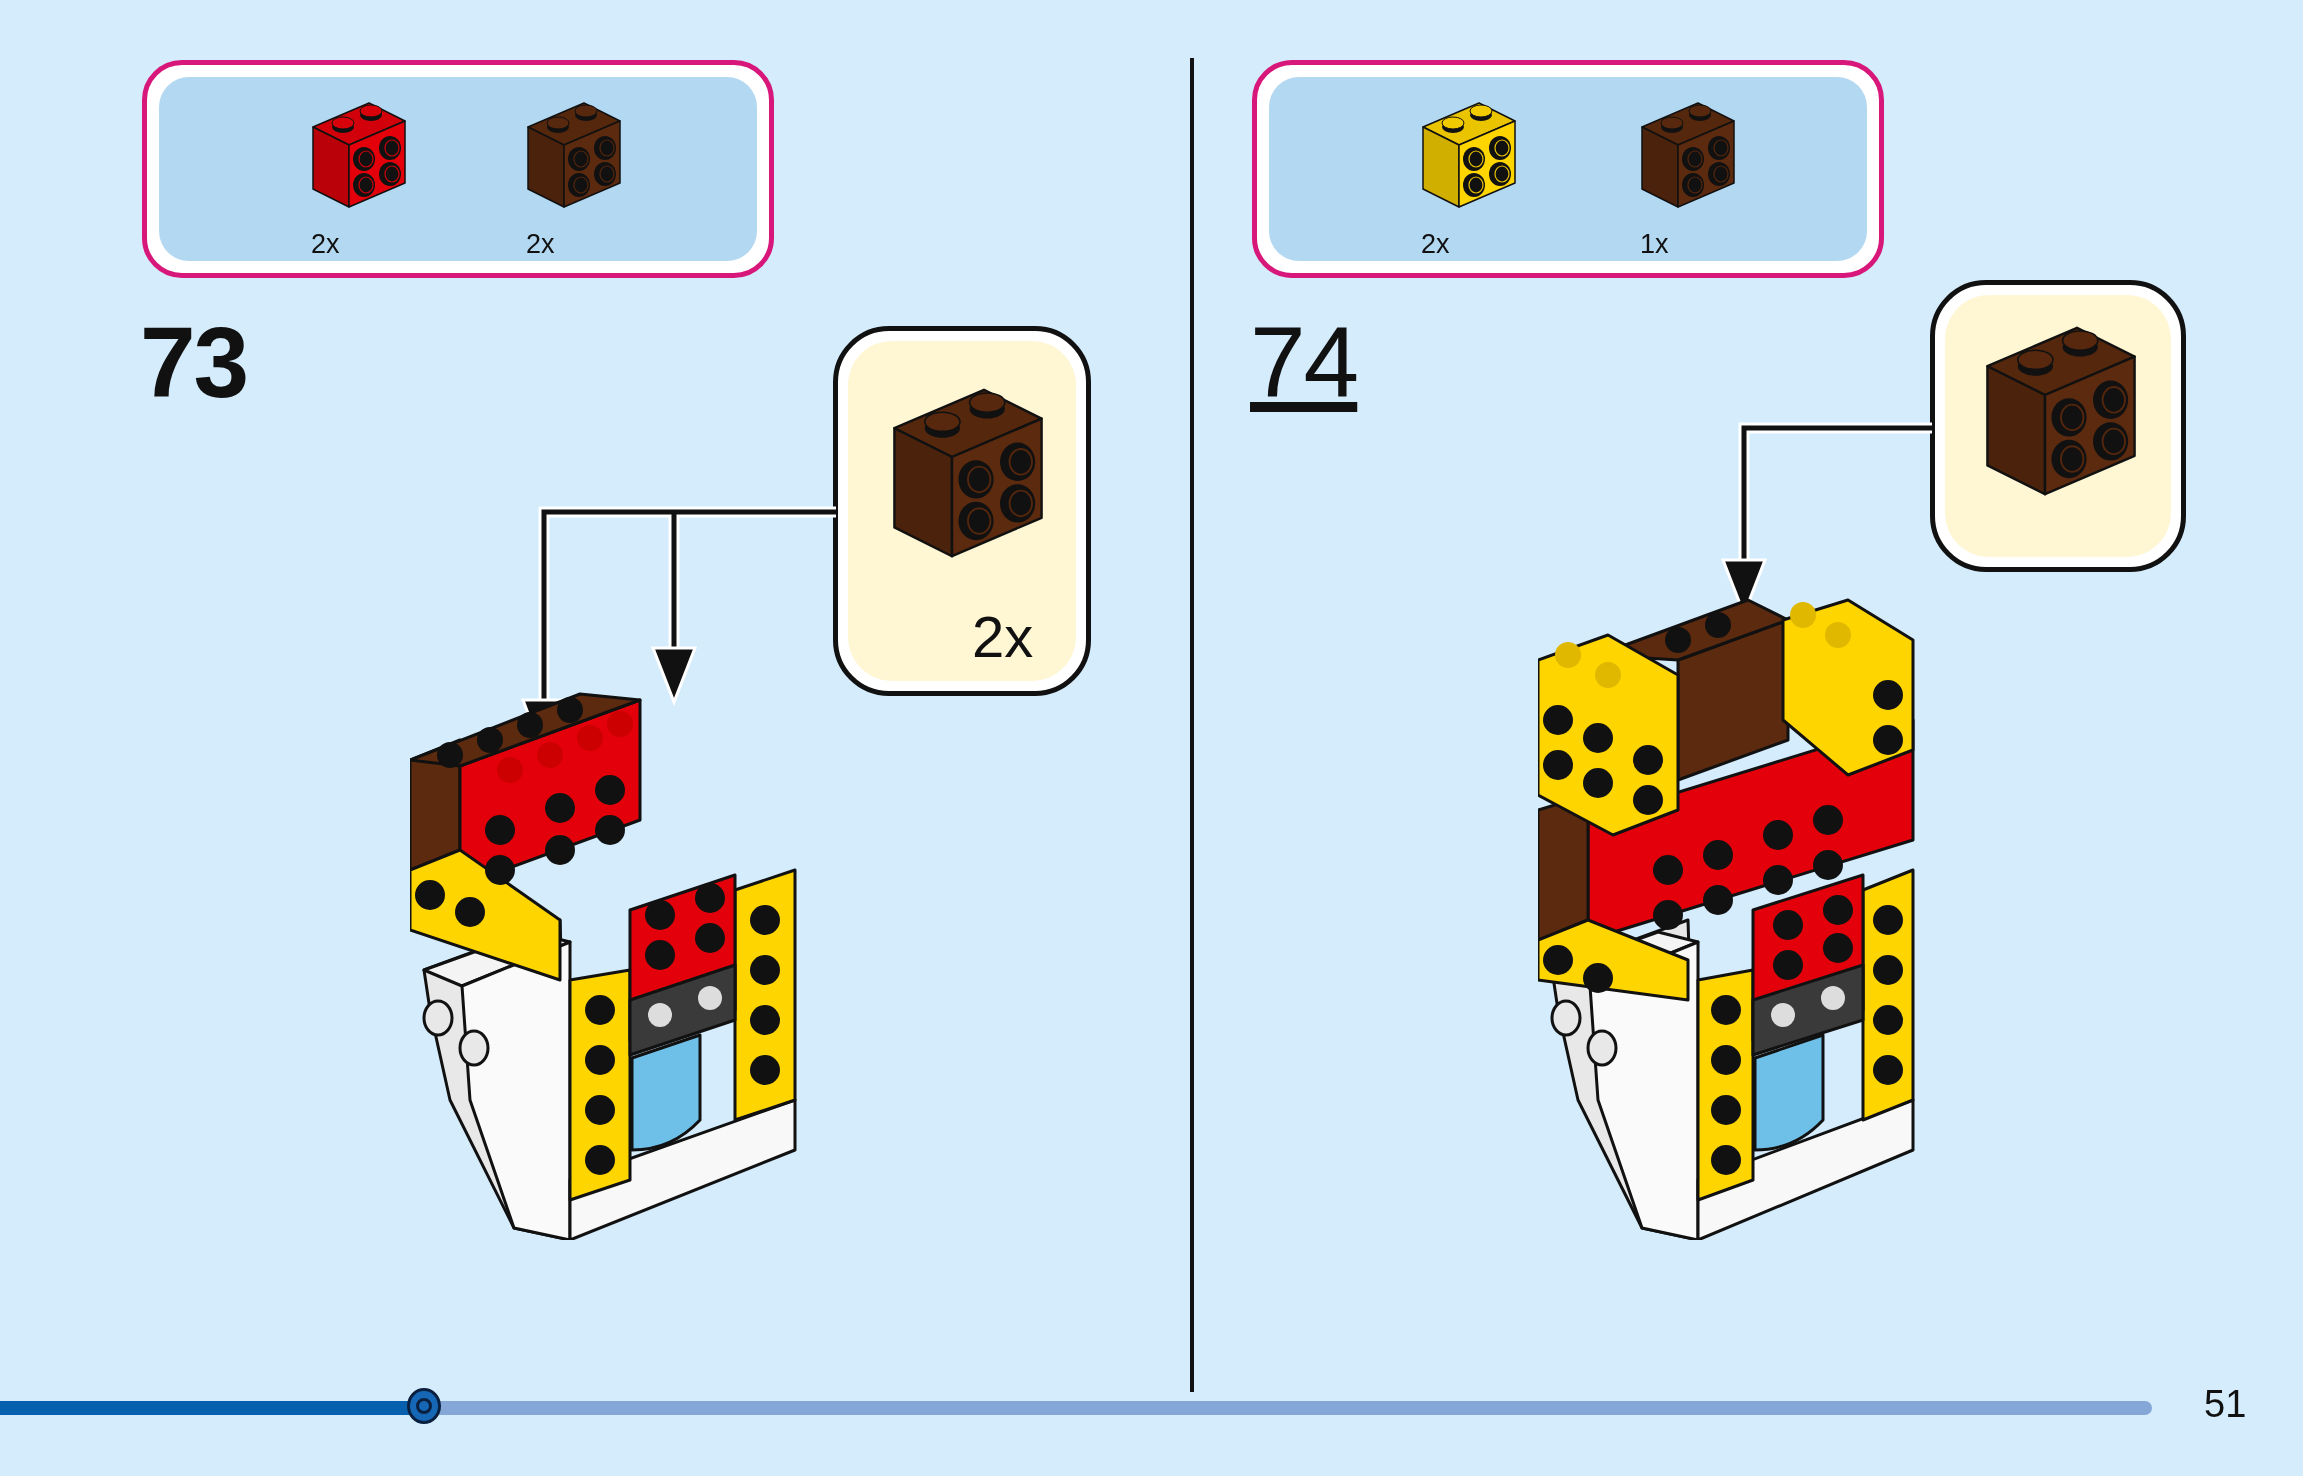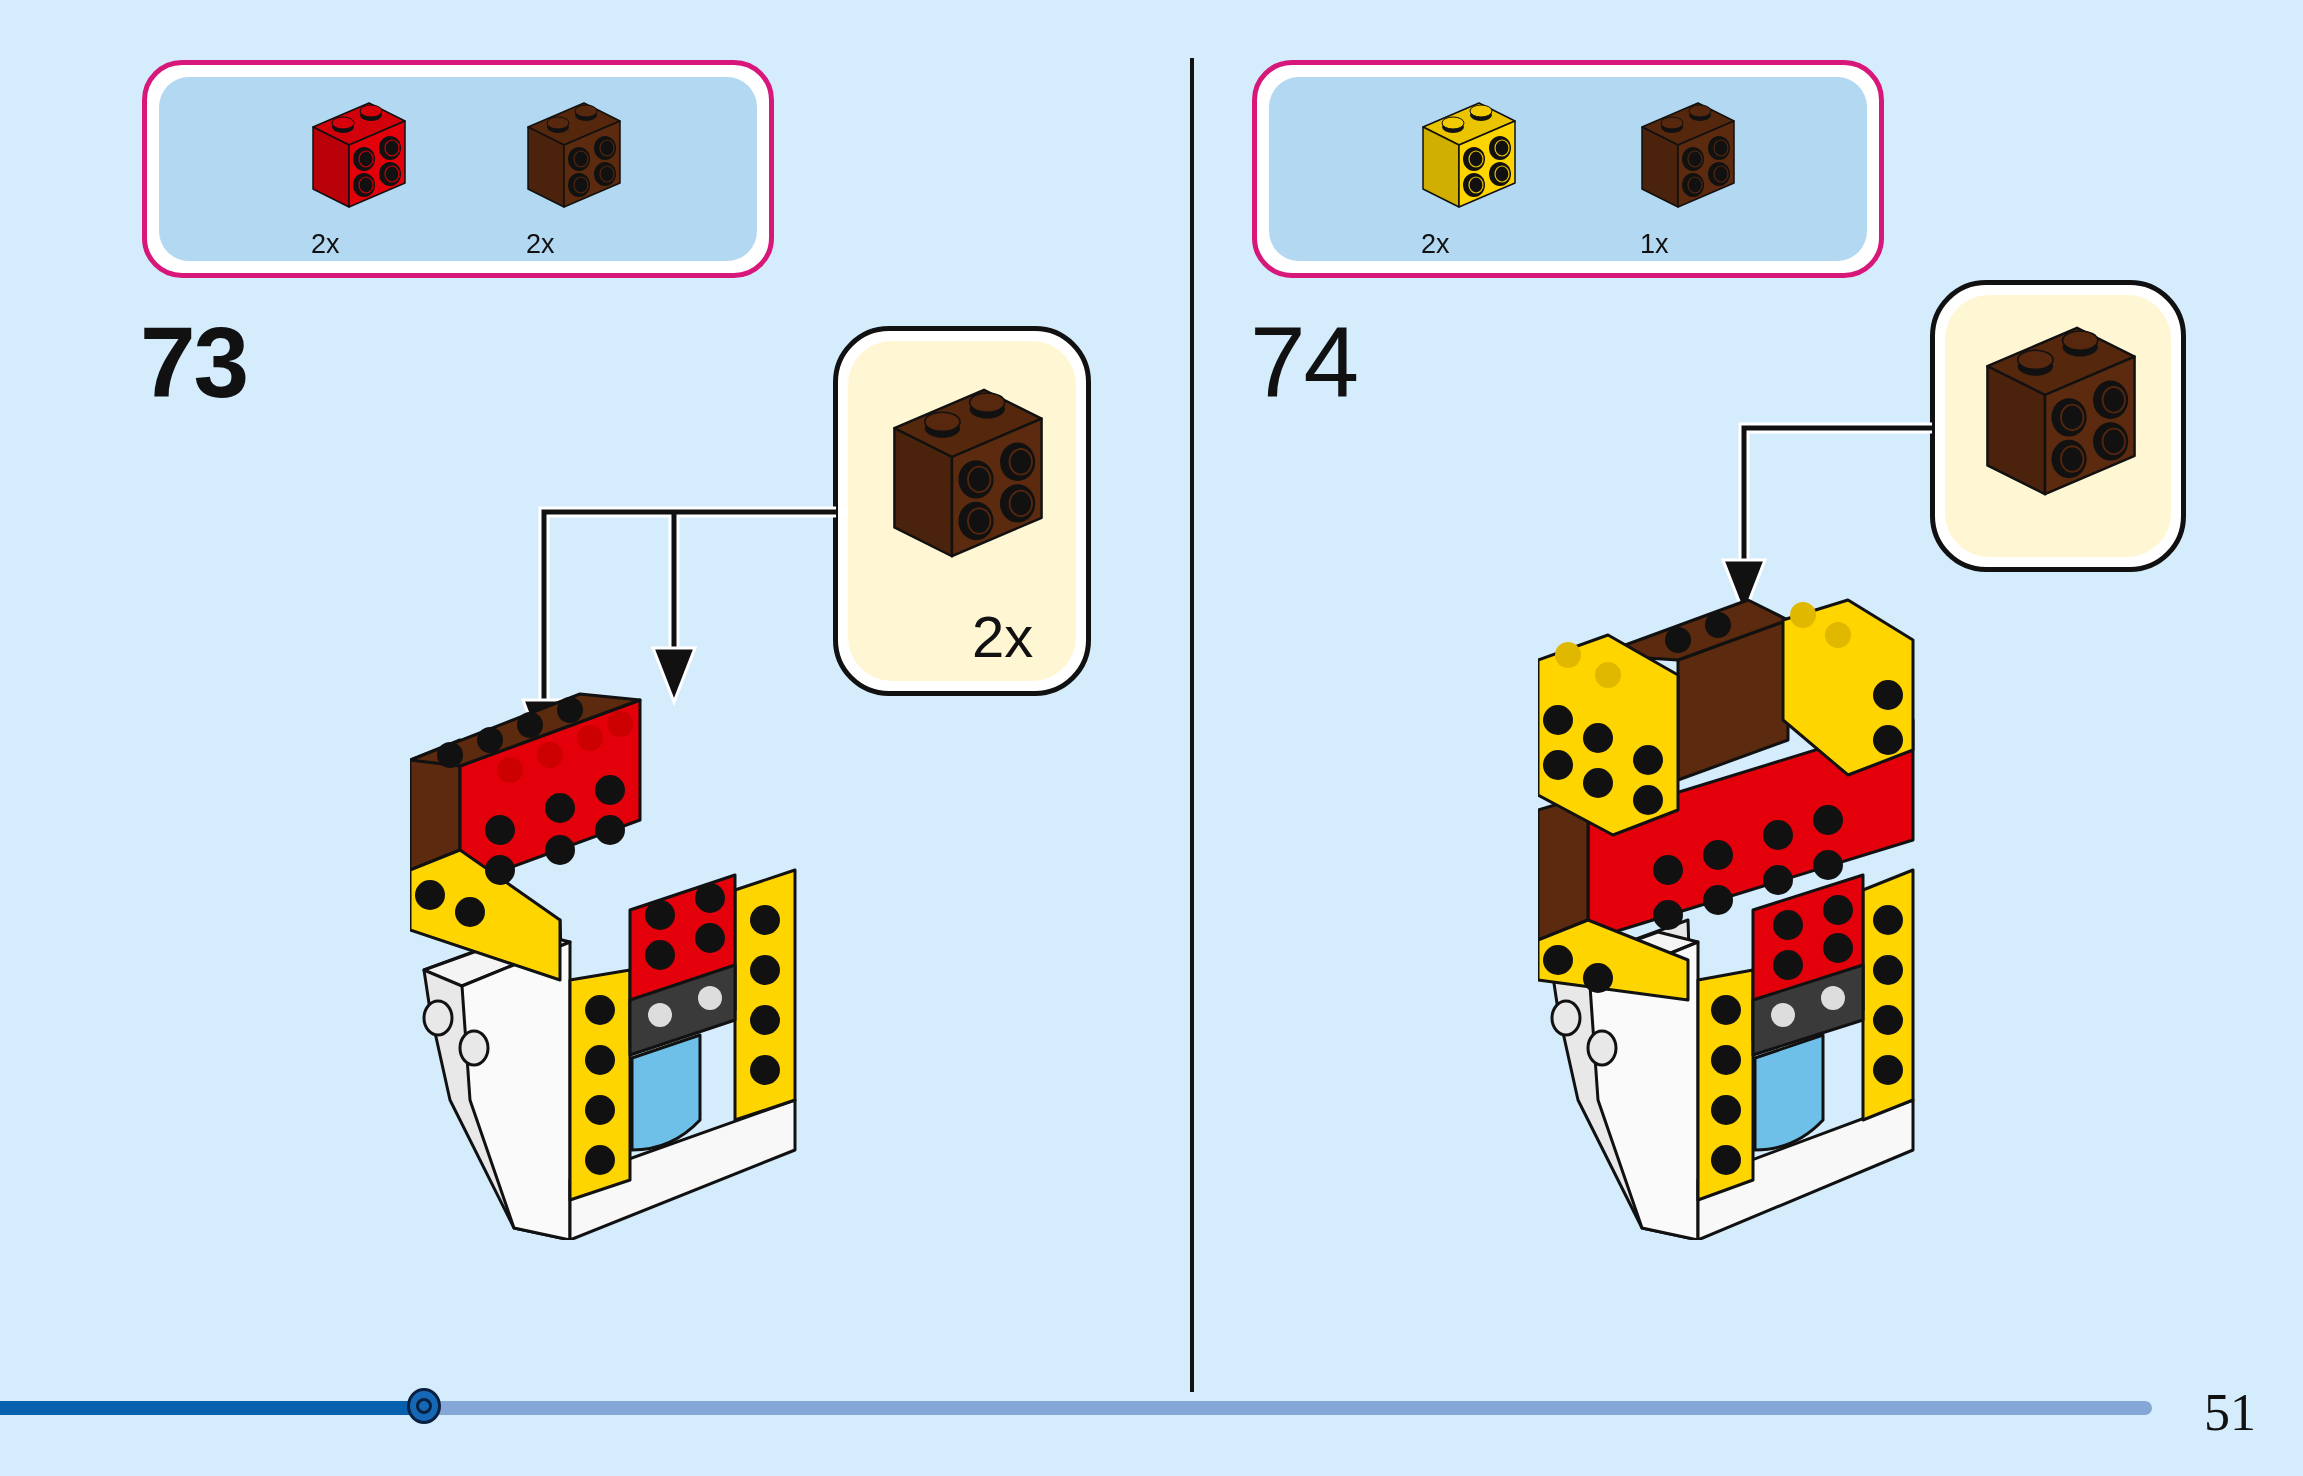--- a/index.html
+++ b/index.html
@@ -30,21 +30,21 @@
   .progress-track { position:absolute; left:0; top:1401px; width:2152px; height:14px; background:#85a7d8; border-radius:0 7px 7px 0; }
   .progress-fill { position:absolute; left:0; top:0; height:14px; background:#0660ae; }
   .progress-knob {
     position:absolute; top:-13px; width:34px; height:36px; border-radius:50%;
     background:#1668b6; border:3px solid #0a2040; box-sizing:border-box; margin-left:-17px;
   }
   .progress-knob::after {
     content:""; position:absolute; left:6px; top:7px; width:16px; height:16px; border-radius:50%;
     border:3px solid #0a2040; box-sizing:border-box;
   }
-  .page-num { position:absolute; left:2204px; top:1383px; font-size:52px; font-family:Liberation Serif, serif; }
+  .page-num { position:absolute; left:2204px; top:1383px; font-size:38px; font-family:Liberation Sans, sans-serif; }
 </style>
 </head>
 <body>
 
 <div class="parts-box" style="left:142px;">
   <div class="parts-inner">
     <div class="part" style="left:150px;">
       <svg class="brick" viewBox="0 0 100 112">
           <polygon points="4,28 60,4 96,22 40,46" fill="#d1000a" stroke="#111" stroke-width="1.5" stroke-linejoin="round"></polygon>
           <polygon points="4,28 40,46 40,108 4,90" fill="#ba0009" stroke="#111" stroke-width="1.5" stroke-linejoin="round"></polygon>
@@ -150,21 +150,21 @@
           <ellipse cx="55" cy="86" rx="11" ry="12" fill="#111"></ellipse>
           <ellipse cx="57" cy="86" rx="7" ry="8" fill="none" stroke="#53260d" stroke-width="1.2"></ellipse>
           <ellipse cx="81" cy="75" rx="11" ry="12" fill="#111"></ellipse>
           <ellipse cx="83" cy="75" rx="7" ry="8" fill="none" stroke="#53260d" stroke-width="1.2"></ellipse>
         </svg>
       <span class="part-qty">1x</span>
     </div>
   </div>
 </div>
 
-<div class="step-num" style="left:1250px;">74</div>
+<div class="step-num" style="left:1250px;text-decoration:underline;">74</div>
 
 <div class="callout" style="left:1930px; top:280px; width:256px; height:292px;">
   <div class="callout-inner">
     <svg class="brick" viewBox="0 0 100 112" style="position:absolute; left:36px; top:26px; width:160px; height:180px;">
         <polygon points="4,28 60,4 96,22 40,46" fill="#55270d" stroke="#111" stroke-width="1.5" stroke-linejoin="round"></polygon>
         <polygon points="4,28 40,46 40,108 4,90" fill="#4b220b" stroke="#111" stroke-width="1.5" stroke-linejoin="round"></polygon>
         <polygon points="40,46 96,22 96,84 40,108" fill="#5c2a0e" stroke="#111" stroke-width="1.5" stroke-linejoin="round"></polygon>
         <ellipse cx="34" cy="28" rx="11" ry="6" fill="#111"></ellipse>
         <ellipse cx="34" cy="24" rx="11" ry="6" fill="#57280d" stroke="#111" stroke-width="1"></ellipse>
         <ellipse cx="62" cy="16" rx="11" ry="6" fill="#111"></ellipse>

